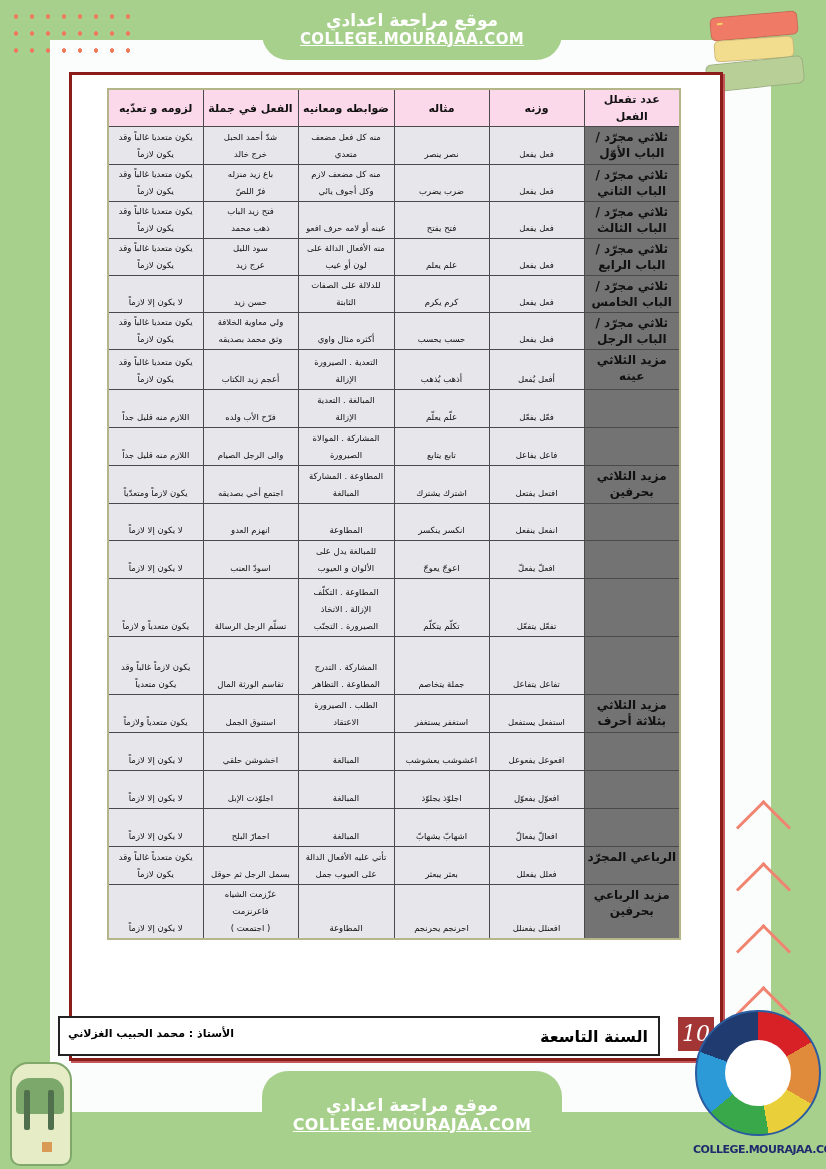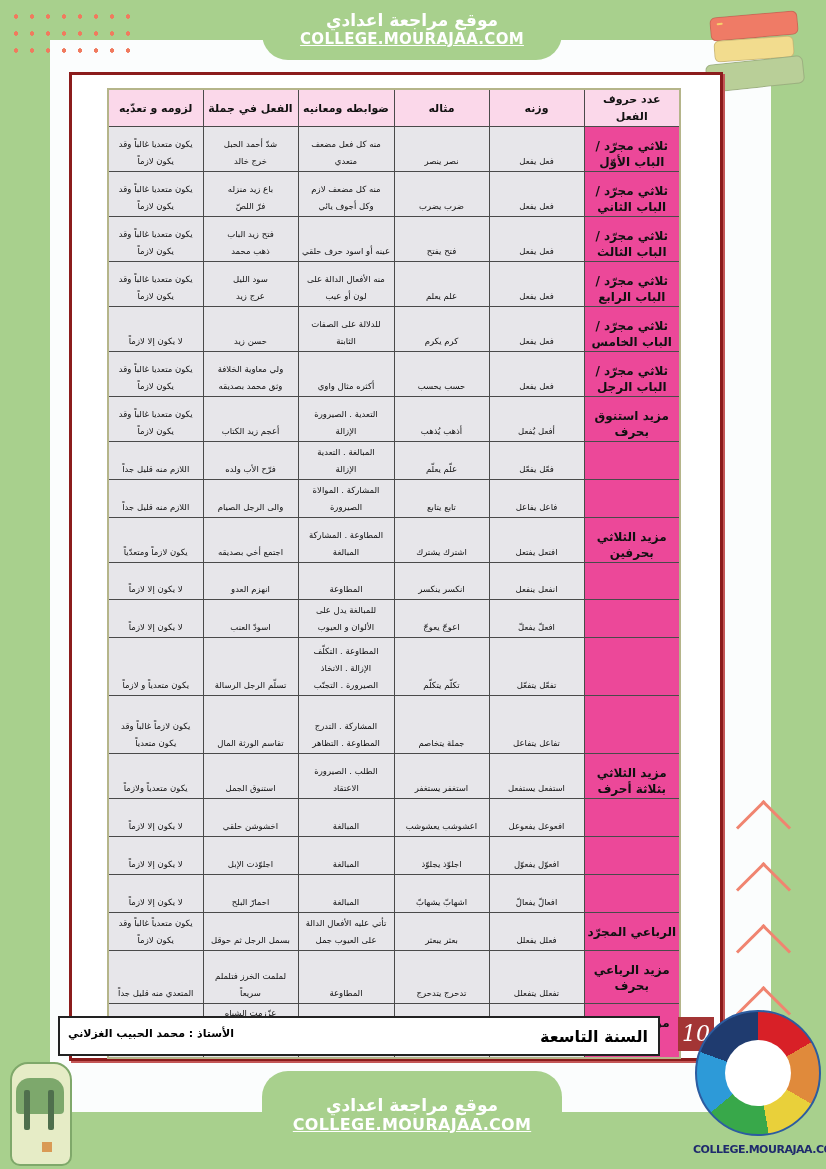--- a/index.html
+++ b/index.html
@@ -42,21 +42,21 @@
   .frame { position:absolute; left:69px; top:72px; width:648px; height:983px;
            border:3px solid #8b1c1c; box-shadow: 2px 2px 0 #c35656; background:#ffffff; }
 
   
   .tbl-wrap { position:absolute; left:107px; top:88px; width:572px; }
   table.grammar { border-collapse:collapse; width:572px; direction:rtl; table-layout:fixed;
                   border:2px solid #b5b58a; }
   table.grammar td, table.grammar th { border:1px solid #4a4a4a; text-align:center; vertical-align:bottom;
       font-size:8.5px; line-height:17px; padding:1px 2px; color:#111; }
   table.grammar th { background:#fbd8ea; font-size:11px; font-weight:bold; height:30px; vertical-align:middle; }
-  table.grammar td.cat { background:#ec4899; font-size:12px; font-weight:bold; line-height:16px; vertical-align:top; padding-top:11px; }
+  table.grammar td.cat { background:#737373; font-size:12px; font-weight:bold; line-height:16px; vertical-align:top; padding-top:2px; }
   table.grammar td.cell { background:#e7e6ea; }
   table.grammar td.cell .ln { display:block; }
   col.c-cat { width:96px; } col.c-wazn { width:95px; } col.c-mithal { width:95px; }
   col.c-rules { width:96px; } col.c-sent { width:95px; } col.c-trans { width:95px; }
 
   
   .footer-box { position:absolute; left:58px; top:1016px; width:598px; height:36px; border:2px solid #222;
                 background:#fff; direction:rtl; }
   .footer-level { position:absolute; right:10px; top:9px; font-size:16px; font-weight:bold; }
   .footer-teacher { position:absolute; left:8px; top:9px; font-size:11px; font-weight:bold; direction:rtl; }
@@ -114,21 +114,21 @@
     <colgroup>
       <col class="c-cat">
         <col class="c-wazn">
         <col class="c-mithal">
         <col class="c-rules">
         <col class="c-sent">
         <col class="c-trans">
     </colgroup>
     <thead>
       <tr>
-        <th>عدد حروف الفعل</th>
+        <th>عدد تفعلل الفعل</th>
         <th>وزنه</th>
         <th>مثاله</th>
         <th>ضوابطه ومعانيه</th>
         <th>الفعل في جملة</th>
         <th>لزومه و تعدّيه</th>
       </tr>
     </thead>
     <tbody id="tbody">
         <tr style="height: 38px;">
           <td class="cat">ثلاثي مجرّد / الباب الأوّل</td>
@@ -162,21 +162,21 @@
           <td class="cell">
             <span class="ln">يكون متعديا غالباً وقد</span>
             <span class="ln">يكون لازماً</span>
           </td>
         </tr>
         <tr style="height: 37px;">
           <td class="cat">ثلاثي مجرّد / الباب الثالث</td>
           <td class="cell">فعل يفعل</td>
           <td class="cell">فتح يفتح</td>
           <td class="cell">
-            <span class="ln">عينه أو اسود حرف حلقي</span>
+            <span class="ln">عينه أو لامه حرف افعو</span>
           </td>
           <td class="cell">
             <span class="ln">فتح زيد الباب</span>
             <span class="ln">ذهب محمد</span>
           </td>
           <td class="cell">
             <span class="ln">يكون متعديا غالباً وقد</span>
             <span class="ln">يكون لازماً</span>
           </td>
         </tr>
@@ -222,21 +222,21 @@
           <td class="cell">
             <span class="ln">ولي معاوية الخلافة</span>
             <span class="ln">وثق محمد بصديقه</span>
           </td>
           <td class="cell">
             <span class="ln">يكون متعديا غالباً وقد</span>
             <span class="ln">يكون لازماً</span>
           </td>
         </tr>
         <tr style="height: 40px;">
-          <td class="cat">مزيد استنوق بحرف</td>
+          <td class="cat">مزيد الثلاثي عينه</td>
           <td class="cell">أفعل يُفعل</td>
           <td class="cell">أذهب يُذهب</td>
           <td class="cell">
             <span class="ln">التعدية . الصيرورة</span>
             <span class="ln">الإزالة</span>
           </td>
           <td class="cell">
             <span class="ln">أعجم زيد الكتاب</span>
           </td>
           <td class="cell">
@@ -414,35 +414,20 @@
           <td class="cell">
             <span class="ln">تأتي عليه الأفعال الدالة</span>
             <span class="ln">على العيوب جمل</span>
           </td>
           <td class="cell">
             <span class="ln">بسمل الرجل ثم حوقل</span>
           </td>
           <td class="cell">
             <span class="ln">يكون متعدياً غالباً وقد</span>
             <span class="ln">يكون لازماً</span>
-          </td>
-        </tr>
-        <tr style="height: 53px;">
-          <td class="cat">مزيد الرباعي بحرف</td>
-          <td class="cell">تفعلل يتفعلل</td>
-          <td class="cell">تدحرج يتدحرج</td>
-          <td class="cell">
-            <span class="ln">المطاوعة</span>
-          </td>
-          <td class="cell">
-            <span class="ln">لملمت الخرز فتلملم</span>
-            <span class="ln">سريعاً</span>
-          </td>
-          <td class="cell">
-            <span class="ln">المتعدي منه قليل جداً</span>
           </td>
         </tr>
         <tr style="height: 53px;">
           <td class="cat">مزيد الرباعي بحرفين</td>
           <td class="cell">افعنلل يفعنلل</td>
           <td class="cell">احرنجم يحرنجم</td>
           <td class="cell">
             <span class="ln">المطاوعة</span>
           </td>
           <td class="cell">

